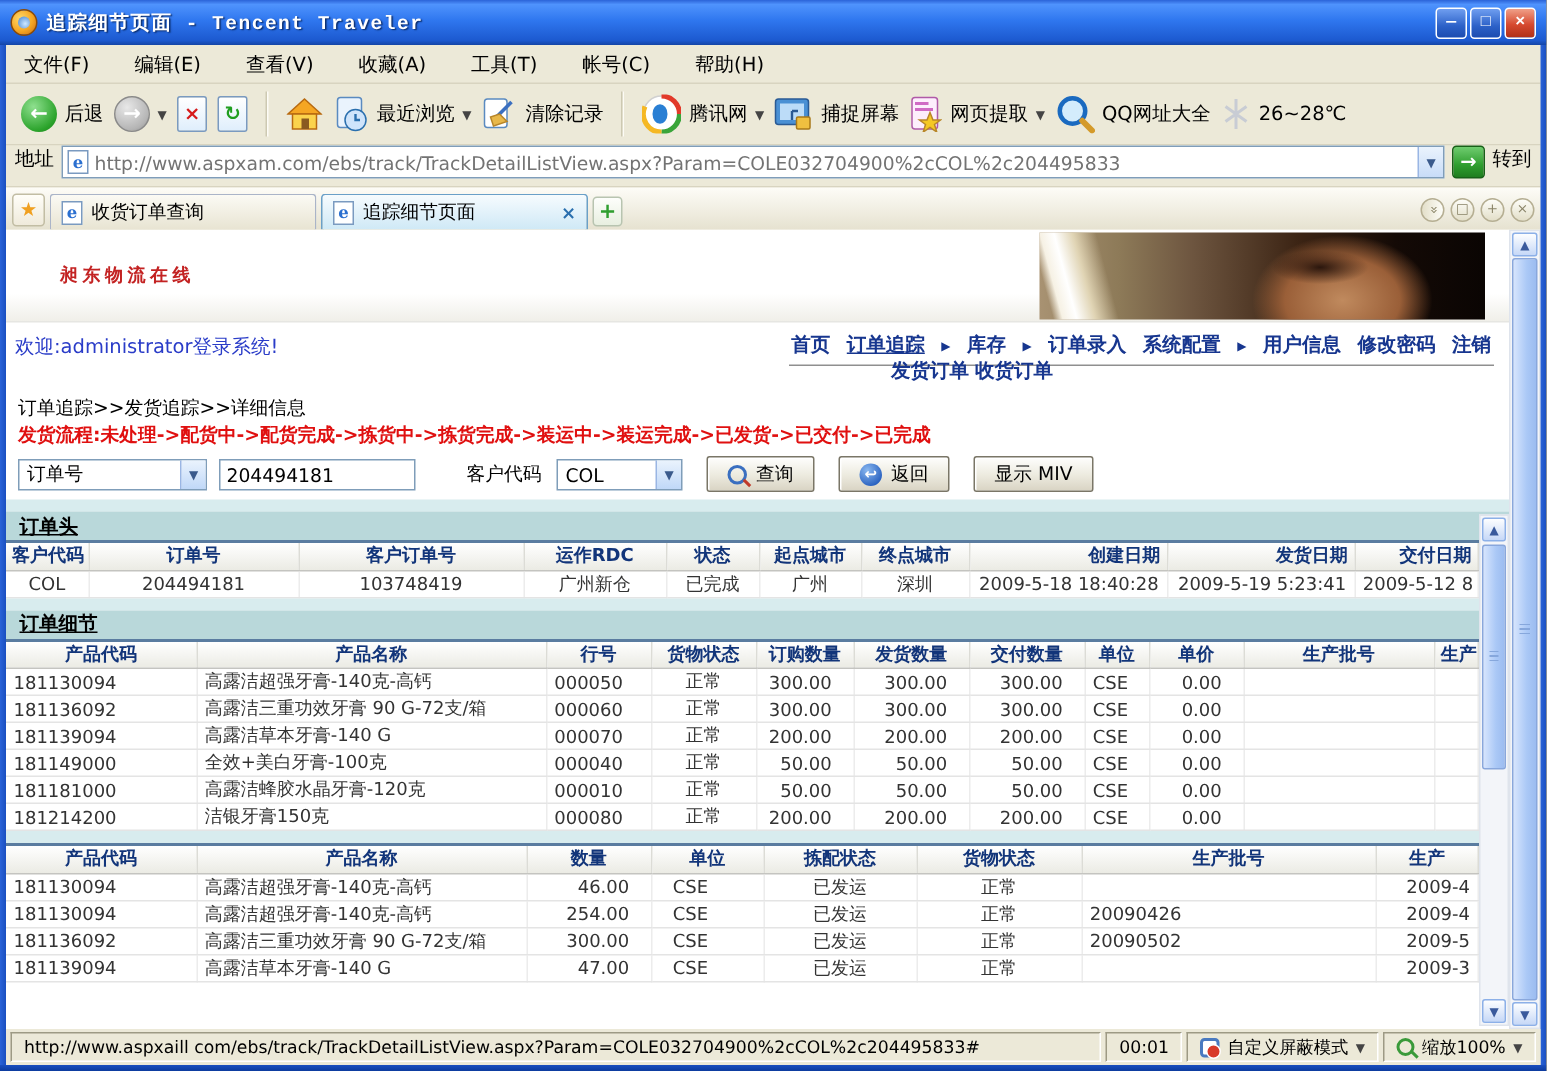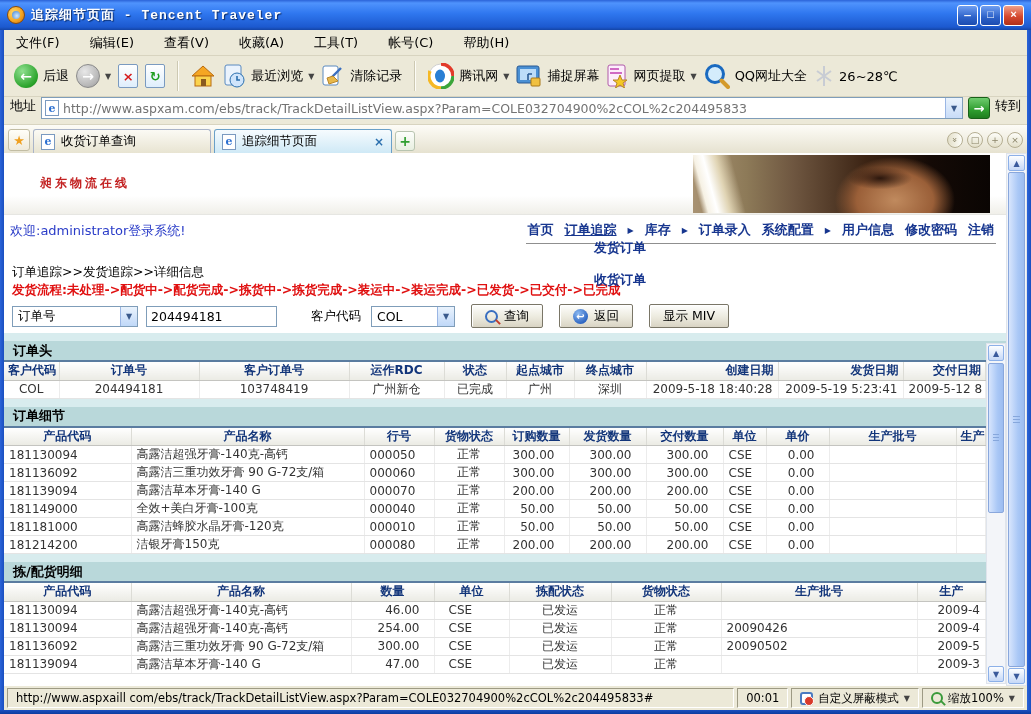--- a/index.html
+++ b/index.html
@@ -93,21 +93,21 @@
       radial-gradient(ellipse 46px 16px at 63% 40%, rgba(30,14,8,.9), rgba(0,0,0,0) 70%),
       radial-gradient(ellipse 80px 58px at 68% 78%, #c08a5e 0%, #9a5f38 48%, rgba(0,0,0,0) 75%),
       linear-gradient(90deg,#a89272 0%,#8d7a58 18%,#6e5640 34%,#3c2414 58%,#140a06 80%,#0a0503 100%);}
   .welcome-row{position:relative;height:46px;display:flex;align-items:flex-start;padding:4px 10px 0 6px;}
   .welcome-text{color:#2a3cc8;font-size:13px;padding-top:3px;white-space:nowrap;}
   .nav{margin-left:auto;display:flex;align-items:center;gap:11px;font-size:13px;font-weight:bold;color:#17368f;
     border-bottom:1px solid #8f8f8f;padding:2px 2px 4px;white-space:nowrap;}
   .nav-item{cursor:pointer;}
   .nav-item.active{text-decoration:underline;}
   .nav-arrow{font-size:8px;color:#17368f;}
-  .subnav{position:absolute;left:590px;top:88px;display:flex;flex-direction:column;gap:18px;
+  .subnav{position:absolute;left:590px;top:88px;display:flex;flex-direction:row;gap:4px;
     font-size:13px;font-weight:bold;color:#17368f;line-height:14px;z-index:5;}
   .breadcrumb{font-size:12.5px;color:#000;padding:3px 8px 2px;height:18px;white-space:nowrap;}
   .flow-text{color:#e01010;font-size:12.5px;font-weight:bold;padding:3px 8px;height:20px;white-space:nowrap;}
   
   .search-row{height:34px;display:flex;align-items:center;gap:8px;padding:2px 8px;font-size:12.5px;}
   .xp-select{height:21px;border:1px solid #7f9db9;background:#fff;display:flex;align-items:center;
     padding-left:5px;justify-content:space-between;}
   .xp-select .sel-dd{width:17px;height:19px;background:linear-gradient(#eaf3fd,#c0d8f8);border-left:1px solid #9ab6e4;
     display:flex;align-items:center;justify-content:center;font-size:8px;color:#3a5a8c;margin-left:6px;}
   .sel-order{width:126px;}
@@ -119,21 +119,21 @@
     background:linear-gradient(#fefefd,#eceade 55%,#d9d4c4);box-shadow:inset 1px 1px 0 #fff;font-size:12.5px;
     white-space:nowrap;margin-left:8px;cursor:pointer;}
   .mag-ic{width:13px;height:13px;border:2px solid #3a6fc0;border-radius:50%;position:relative;flex:none;}
   .mag-ic::after{content:"";position:absolute;width:6px;height:2px;background:#c03a2a;
     right:-5px;bottom:-2px;transform:rotate(45deg);}
   .ret-ic{width:15px;height:15px;border-radius:50%;flex:none;color:#fff;font-size:10px;font-weight:bold;
     background:radial-gradient(circle at 35% 30%,#8ab8f0,#2a62c0 75%);display:flex;align-items:center;justify-content:center;}
   
   .gap-strip{height:8px;background:#d8ecee;}
   .section-bar{height:19px;background:#b9d8da;display:flex;align-items:center;padding:0 9px;
-    font-size:13px;font-weight:bold;color:#000;}
+    font-size:13px;font-weight:bold;color:#000;text-decoration:underline;}
   table.grid{border-collapse:collapse;table-layout:fixed;width:982px;font-size:12px;border-top:2px solid #5a7ca0;}
   table.grid th{height:19px;background:linear-gradient(#ffffff,#ebebe4);color:#12357a;font-weight:bold;
     border-right:1px solid #dcdcd6;border-bottom:1px solid #c4c4c0;white-space:nowrap;overflow:hidden;padding:0 4px;}
   table.grid td{height:18px;border-right:1px solid #ececec;border-bottom:1px solid #e4e4e4;
     padding:0 5px;color:#333;white-space:nowrap;overflow:hidden;background:#fff;}
   
   #tbl-oh th:nth-child(1),#tbl-oh td:nth-child(1){width:55px;}
   #tbl-oh th:nth-child(2),#tbl-oh td:nth-child(2){width:140px;}
   #tbl-oh th:nth-child(3),#tbl-oh td:nth-child(3){width:150px;}
   #tbl-oh th:nth-child(4),#tbl-oh td:nth-child(4){width:95px;}
@@ -533,23 +533,20 @@
               <td>200.00</td>
               <td>CSE</td>
               <td>0.00</td>
               <td></td>
               <td></td>
             </tr>
           </tbody>
         </table>
 
       <div class="gap-strip"></div>
-      <div class="section-bar">
-        <span>拣/配货明细</span>
-      </div>
       <table class="grid" id="tbl-pd">
           <thead>
             <tr>
               <th>产品代码</th>
               <th>产品名称</th>
               <th>数量</th>
               <th>单位</th>
               <th>拣配状态</th>
               <th>货物状态</th>
               <th>生产批号</th>

